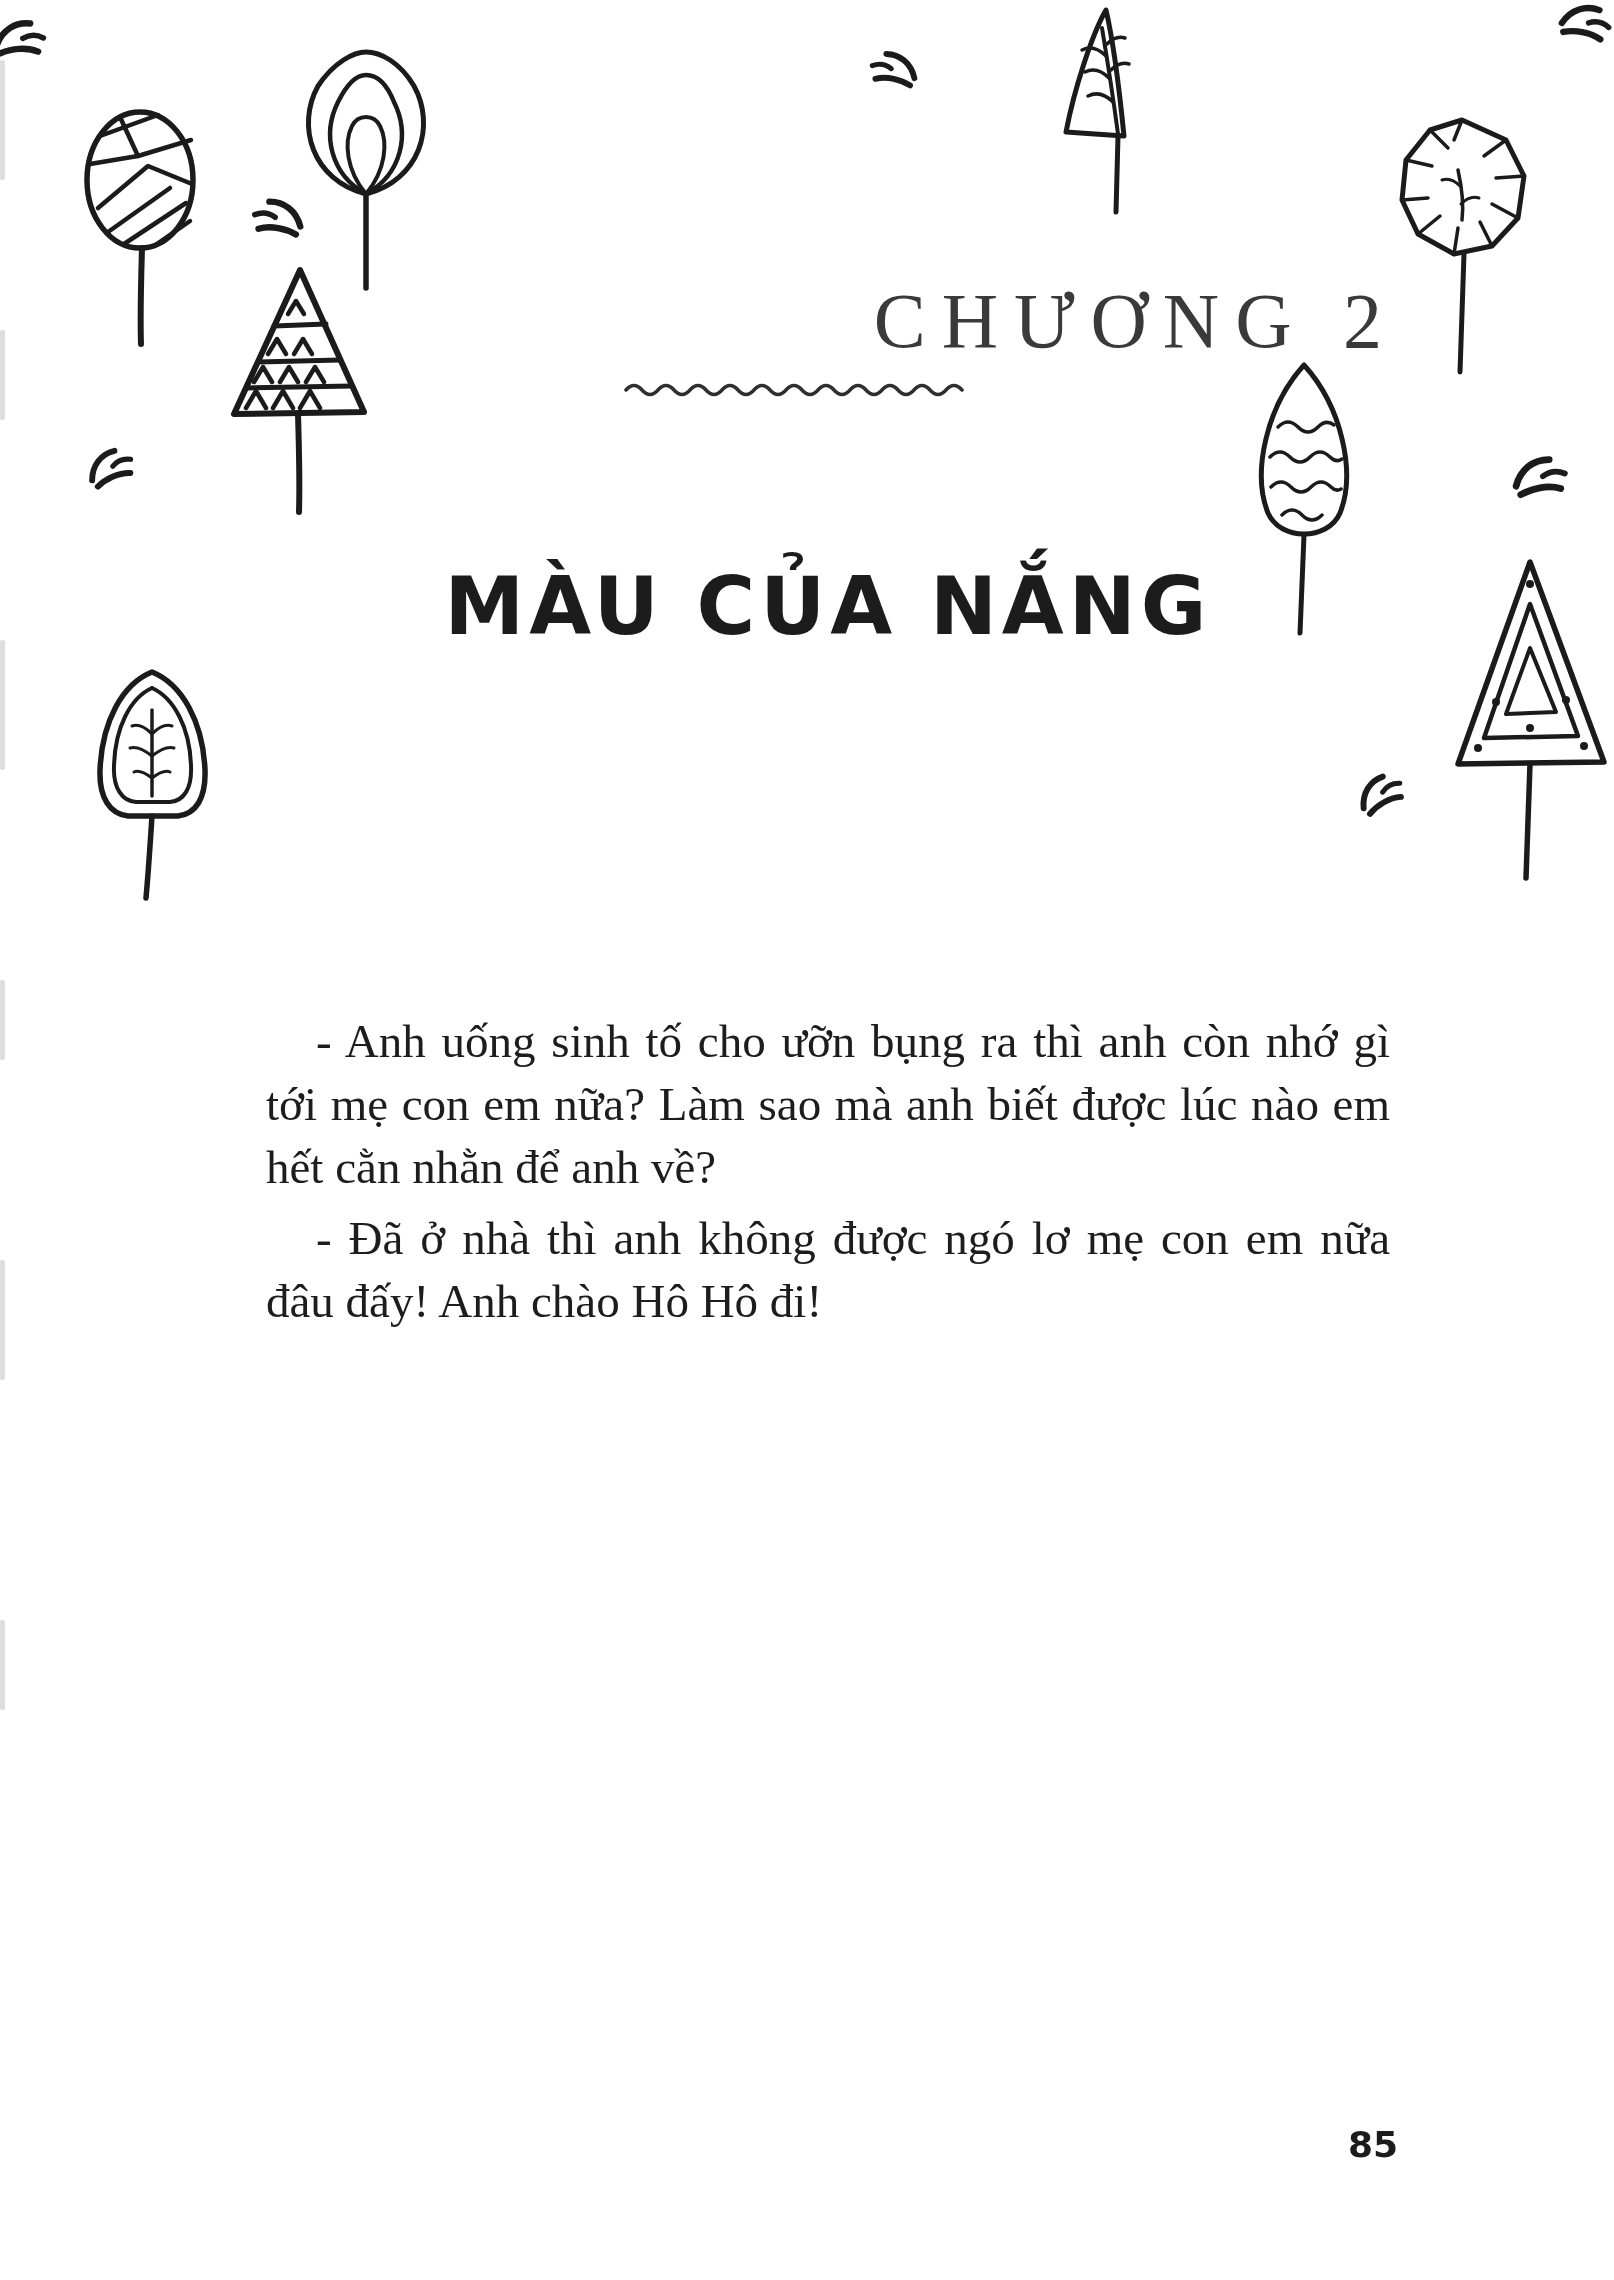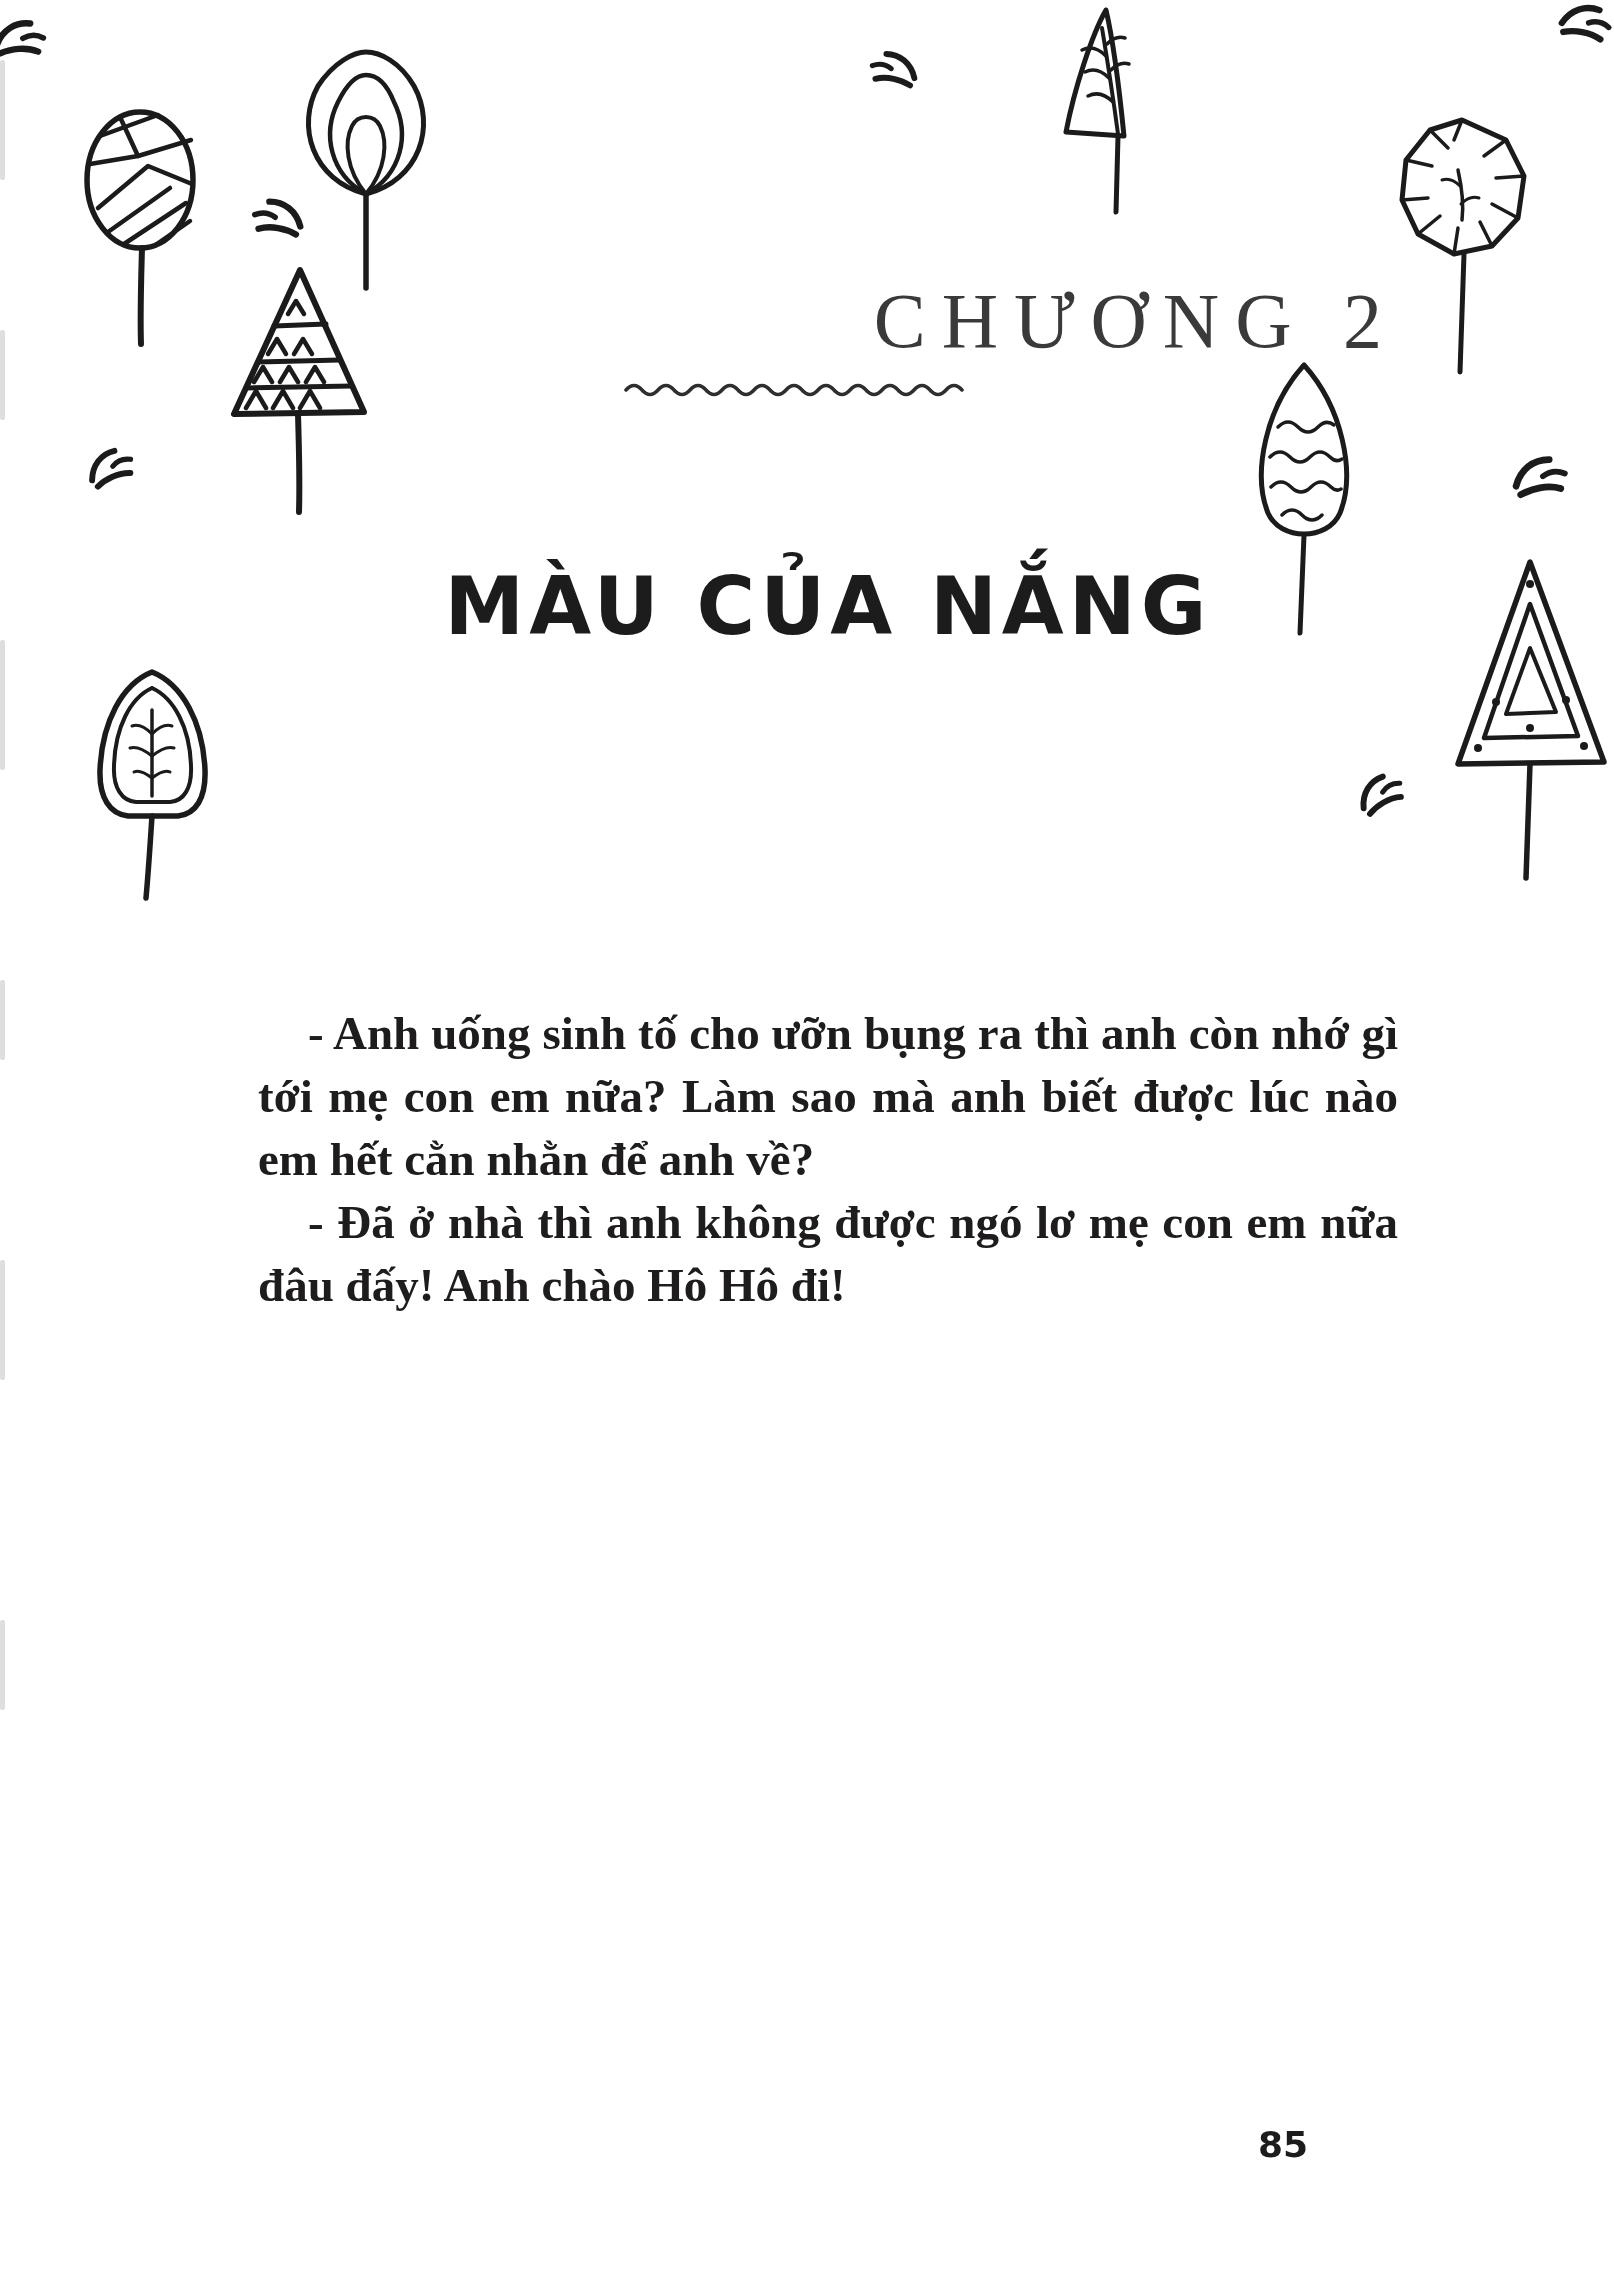--- a/index.html
+++ b/index.html
@@ -11,22 +11,22 @@
 
   .chapter{position:absolute;left:258px;top:282px;width:1140px;text-align:right;
            font-family:"Liberation Serif", serif;font-size:78px;line-height:1;
            letter-spacing:16px;color:#3a3a3a;font-weight:400;}
   .wavy{position:absolute;left:622px;top:378px;}
   .title{position:absolute;left:258px;top:540px;width:1140px;text-align:center;
          font-family:"DejaVu Sans", sans-serif;font-weight:800;font-size:80px;line-height:1.25;
          letter-spacing:5px;color:#1c1c1c;margin-top:17px;}
   .body-text{position:absolute;left:258px;top:1002px;width:1140px;color:#1e1c1d;
              font-size:47px;line-height:63px;text-align:justify;}
-  .body-text p{margin:0;text-indent:50px;font-weight:bold;}
-  .page-number{position:absolute;left:1258px;top:2124px;width:140px;
+  .body-text p{margin:8px;text-indent:50px;}
+  .page-number{position:absolute;left:1258px;top:2124px;width:140px;text-align:right;
                font-family:"DejaVu Sans", sans-serif;font-weight:700;font-size:36px;color:#1c1c1c;}
   .bleed{position:absolute;left:0;width:5px;background:#c3c3c3;opacity:.55;border-radius:2px;}
 </style>
 </head>
 <body>
 
 <div id="page">
 
   <div class="bleed" style="top:60px;height:120px"></div>
   <div class="bleed" style="top:330px;height:90px"></div>

